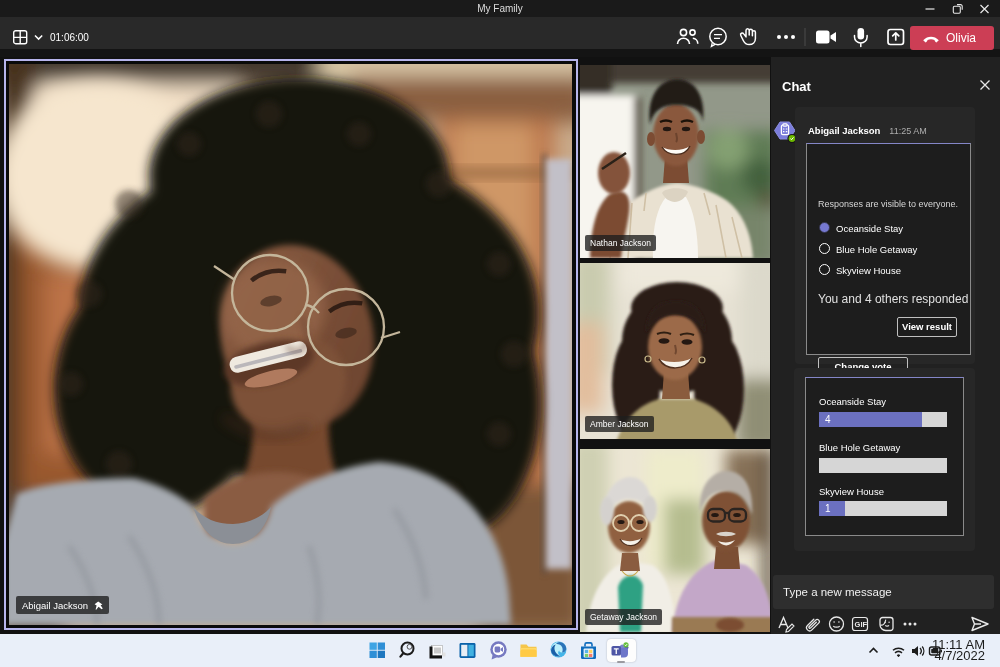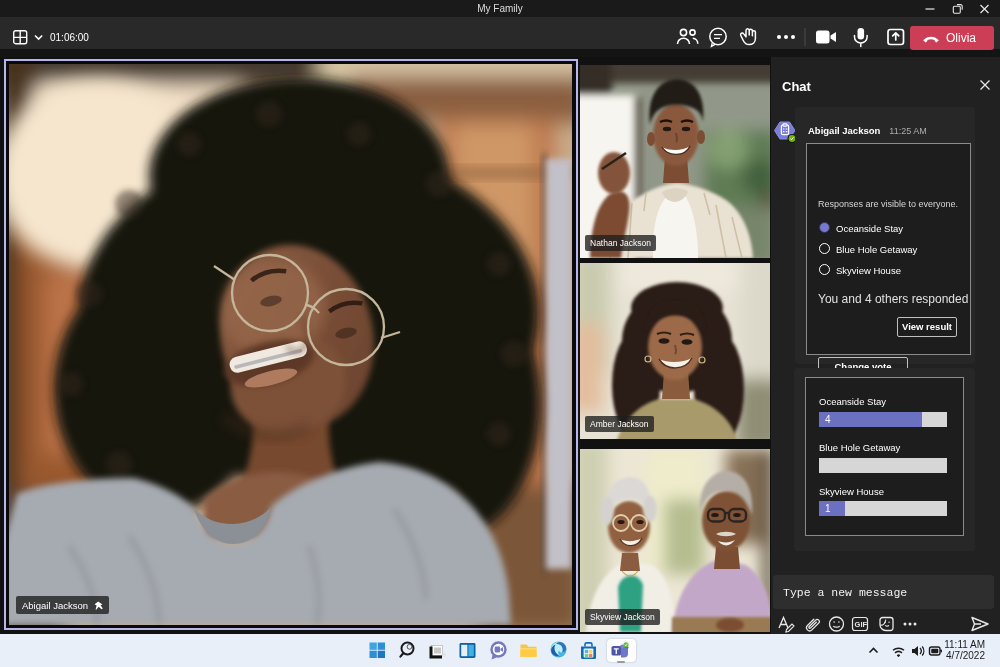--- a/index.html
+++ b/index.html
@@ -49,26 +49,26 @@
   #card1 .resp { position:absolute; left:11px; top:148px; color:#e0e0e0; font-size:12px; white-space:nowrap; }
   .btn { position:absolute; border:1px solid #c0c0c0; border-radius:2px; color:#fff;
     font-size:9.5px; font-weight:bold; text-align:center; line-height:18px; height:20px; white-space:nowrap; }
   
   .rlabel { position:absolute; left:13px; color:#fff; font-size:9.5px; white-space:nowrap; }
   .rbar { position:absolute; left:13px; width:128px; height:15px; background:#d6d6d6; }
   .rfill { position:absolute; left:0; top:0; height:15px; background:#6b70c0; color:#fff;
     font-size:10px; line-height:15px; padding-left:6px; }
   
   #input { position:absolute; left:2px; top:518px; width:221px; height:34px; background:#2e2e2e;
-    border-radius:3px;font-family:Liberation Mono, monospace; }
+    border-radius:3px; }
   #input span { position:absolute; left:10px; top:11px; color:#f0f0f0; font-size:11.5px; }
   
   #taskbar { position:absolute; left:0; top:634px; width:1000px; height:33px; background:#e9eff9; }
   #taskbar .clock { position:absolute; right:15px; top:6px; text-align:right; color:#1b1b1b;
-    font-size:10px; line-height:10.5px; }
+    font-size:13px; line-height:10.5px; }
 </style>
 </head>
 <body>
 
 <div id="titlebar">
   <div class="title">My Family</div>
   <svg class="abs" style="left:920px; top:0;" width="75" height="17" viewBox="0 0 75 17">
     <path d="M5.5 9 H14.5" stroke="#e8e8e8" stroke-width="1.2"></path>
     <path d="M37 4.6 h3.6 a1.6 1.6 0 0 1 1.6 1.6 v3.6" fill="none" stroke="#e8e8e8" stroke-width="1.1"></path>
     <rect x="33.3" y="6.2" width="7" height="7" fill="#1a1a1a" stroke="#e8e8e8" stroke-width="1.1" rx="1.2"></rect>
@@ -428,21 +428,21 @@
       <ellipse cx="150" cy="176" rx="14" ry="7" fill="#7b4e33" filter="url(#ob2)"></ellipse>
       <defs>
         <filter id="ob8" x="-40%" y="-40%" width="180%" height="180%">
             <feGaussianBlur stdDeviation="8"></feGaussianBlur>
           </filter>
         <filter id="ob2" x="-40%" y="-40%" width="180%" height="180%">
             <feGaussianBlur stdDeviation="1.5"></feGaussianBlur>
           </filter>
       </defs>
     </svg>
-    <div class="namelabel">Skyview Jackson</div>
+    <div class="namelabel">Getaway Jackson</div>
   </div>
 </div>
 
 <div id="chat">
   <h1>Chat</h1>
   <svg class="abs" style="left:208px; top:22px;" width="12" height="12" viewBox="0 0 12 12">
     <path d="M1.5 1.5 L10.5 10.5 M10.5 1.5 L1.5 10.5" stroke="#e8e8e8" stroke-width="1.3"></path>
   </svg>
 
   <svg class="abs" style="left:1px; top:62px;" width="28" height="27" viewBox="0 0 28 27">

